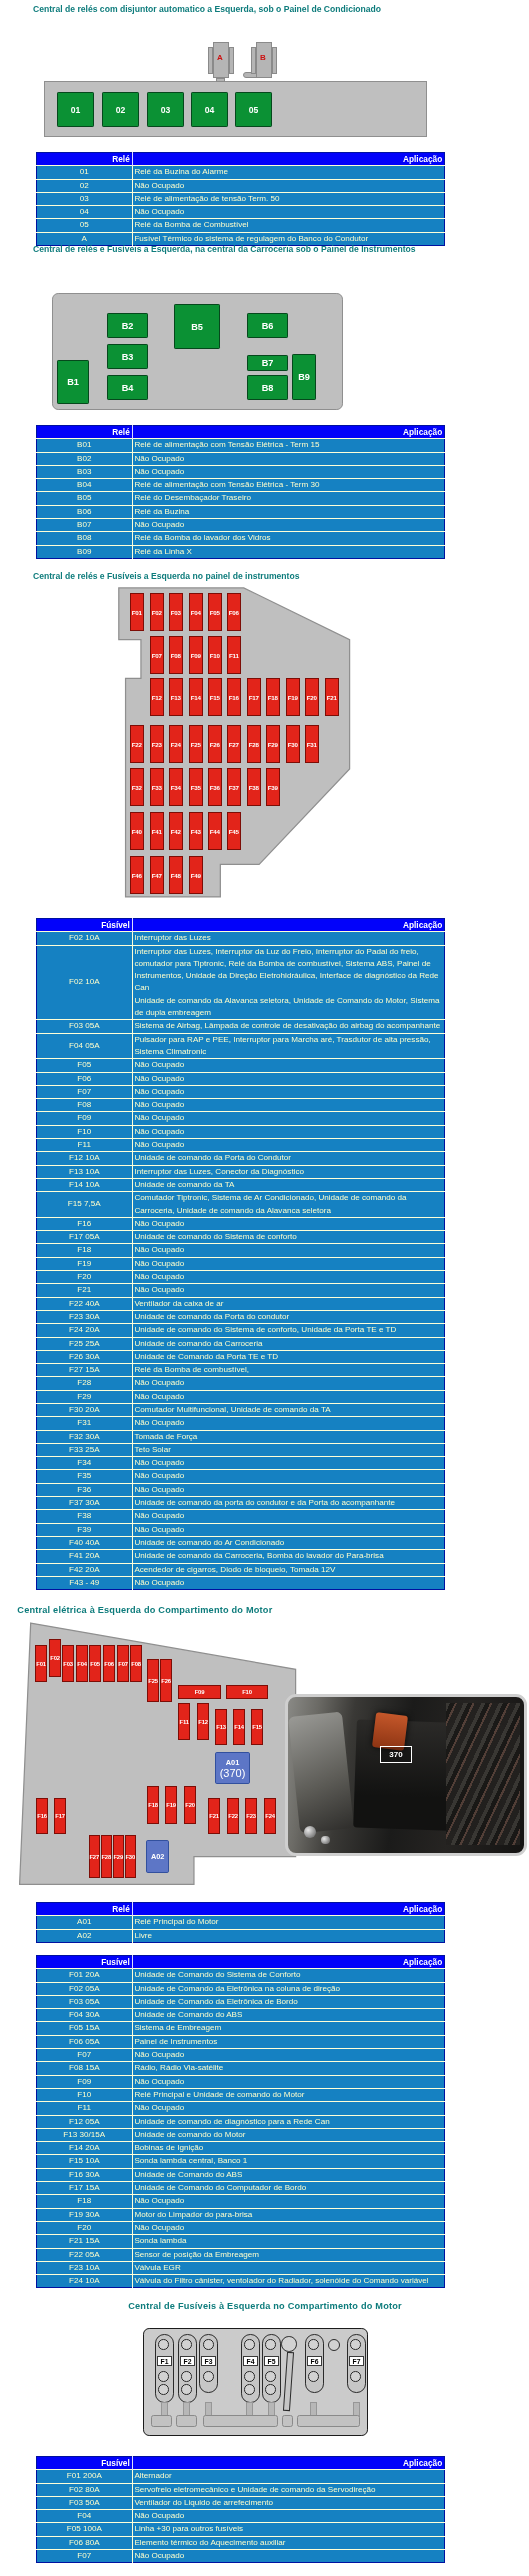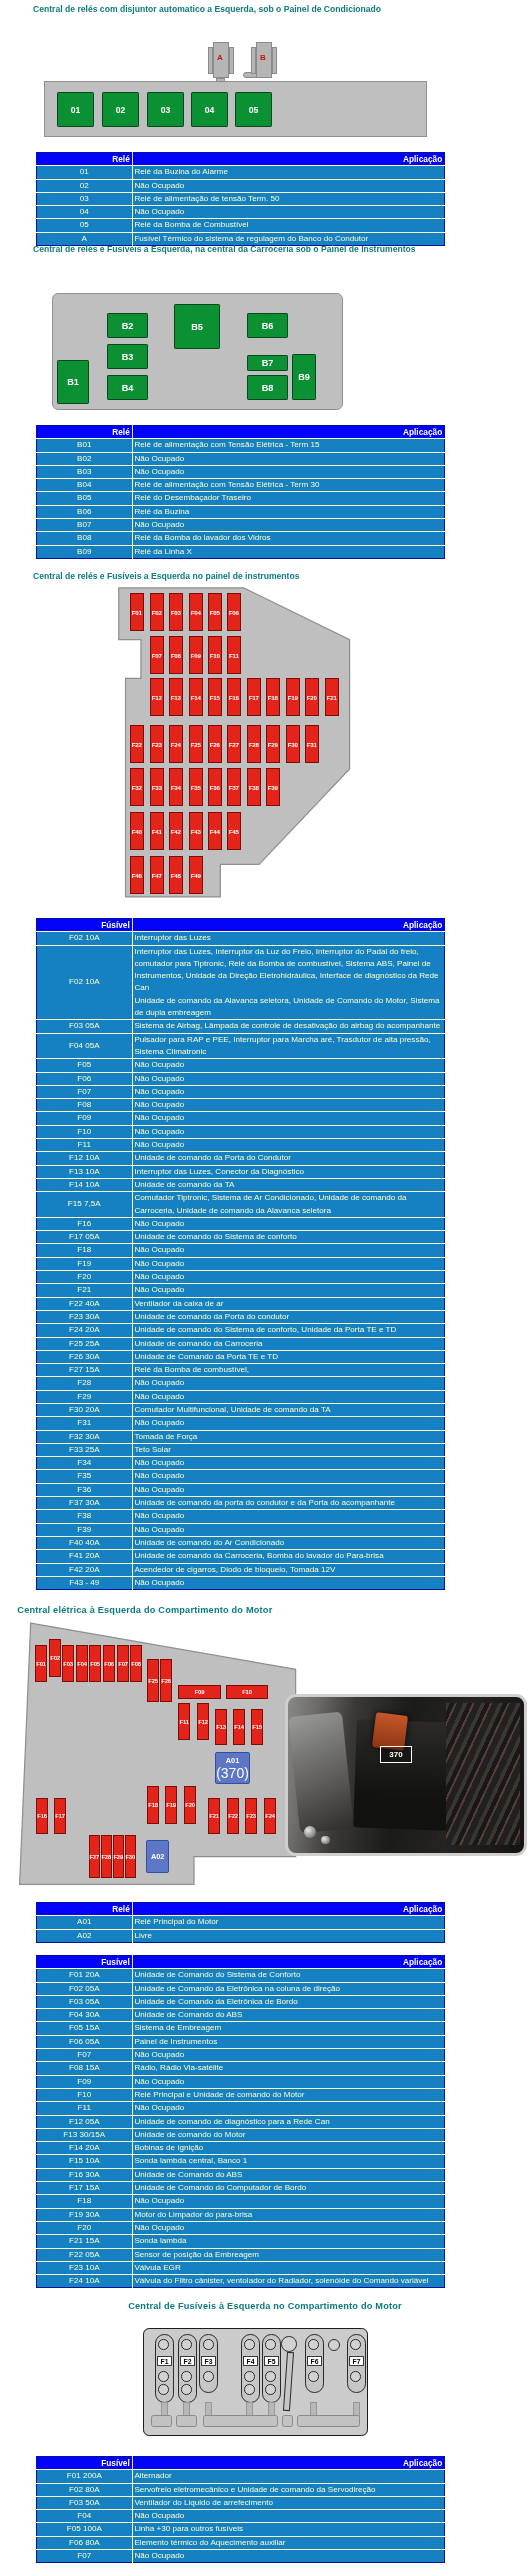--- a/index.html
+++ b/index.html
@@ -447,21 +447,21 @@
       <div class="fuse" style="left: 245px; top: 1798px; width: 12.3px; height: 36px; font-size: 5.9px;">F23</div>
       <div class="fuse" style="left: 264px; top: 1798px; width: 12.3px; height: 36px; font-size: 5.9px;">F24</div>
       <div class="fuse" style="left: 89px; top: 1835px; width: 10.5px; height: 43px; font-size: 5.9px;">F27</div>
       <div class="fuse" style="left: 101px; top: 1835px; width: 10.5px; height: 43px; font-size: 5.9px;">F28</div>
       <div class="fuse" style="left: 113px; top: 1835px; width: 10.5px; height: 43px; font-size: 5.9px;">F29</div>
       <div class="fuse" style="left: 125px; top: 1835px; width: 10.5px; height: 43px; font-size: 5.9px;">F30</div>
     </div>
   <div id="s4-relayboxes">
       <div class="bluebox" style="left: 215px; top: 1752px; width: 35px; height: 32px;">
         <div class="" style="font-weight: bold; font-size: 7.4px;">A01</div>
-        <div class="" style="font-size: 14px;">(370)</div>
+        <div class="" style="font-size: 11px;">(370)</div>
       </div>
       <div class="bluebox" style="left: 146px; top: 1840px; width: 23.4px; height: 33px;">
         <div class="" style="font-weight: bold; font-size: 7.4px;">A02</div>
       </div>
     </div>
   <div class="photo">
     <div class="ph-bracket"></div>
     <div class="ph-block"></div>
     <div class="ph-conn"></div>
     <div class="ph-wires"></div>

